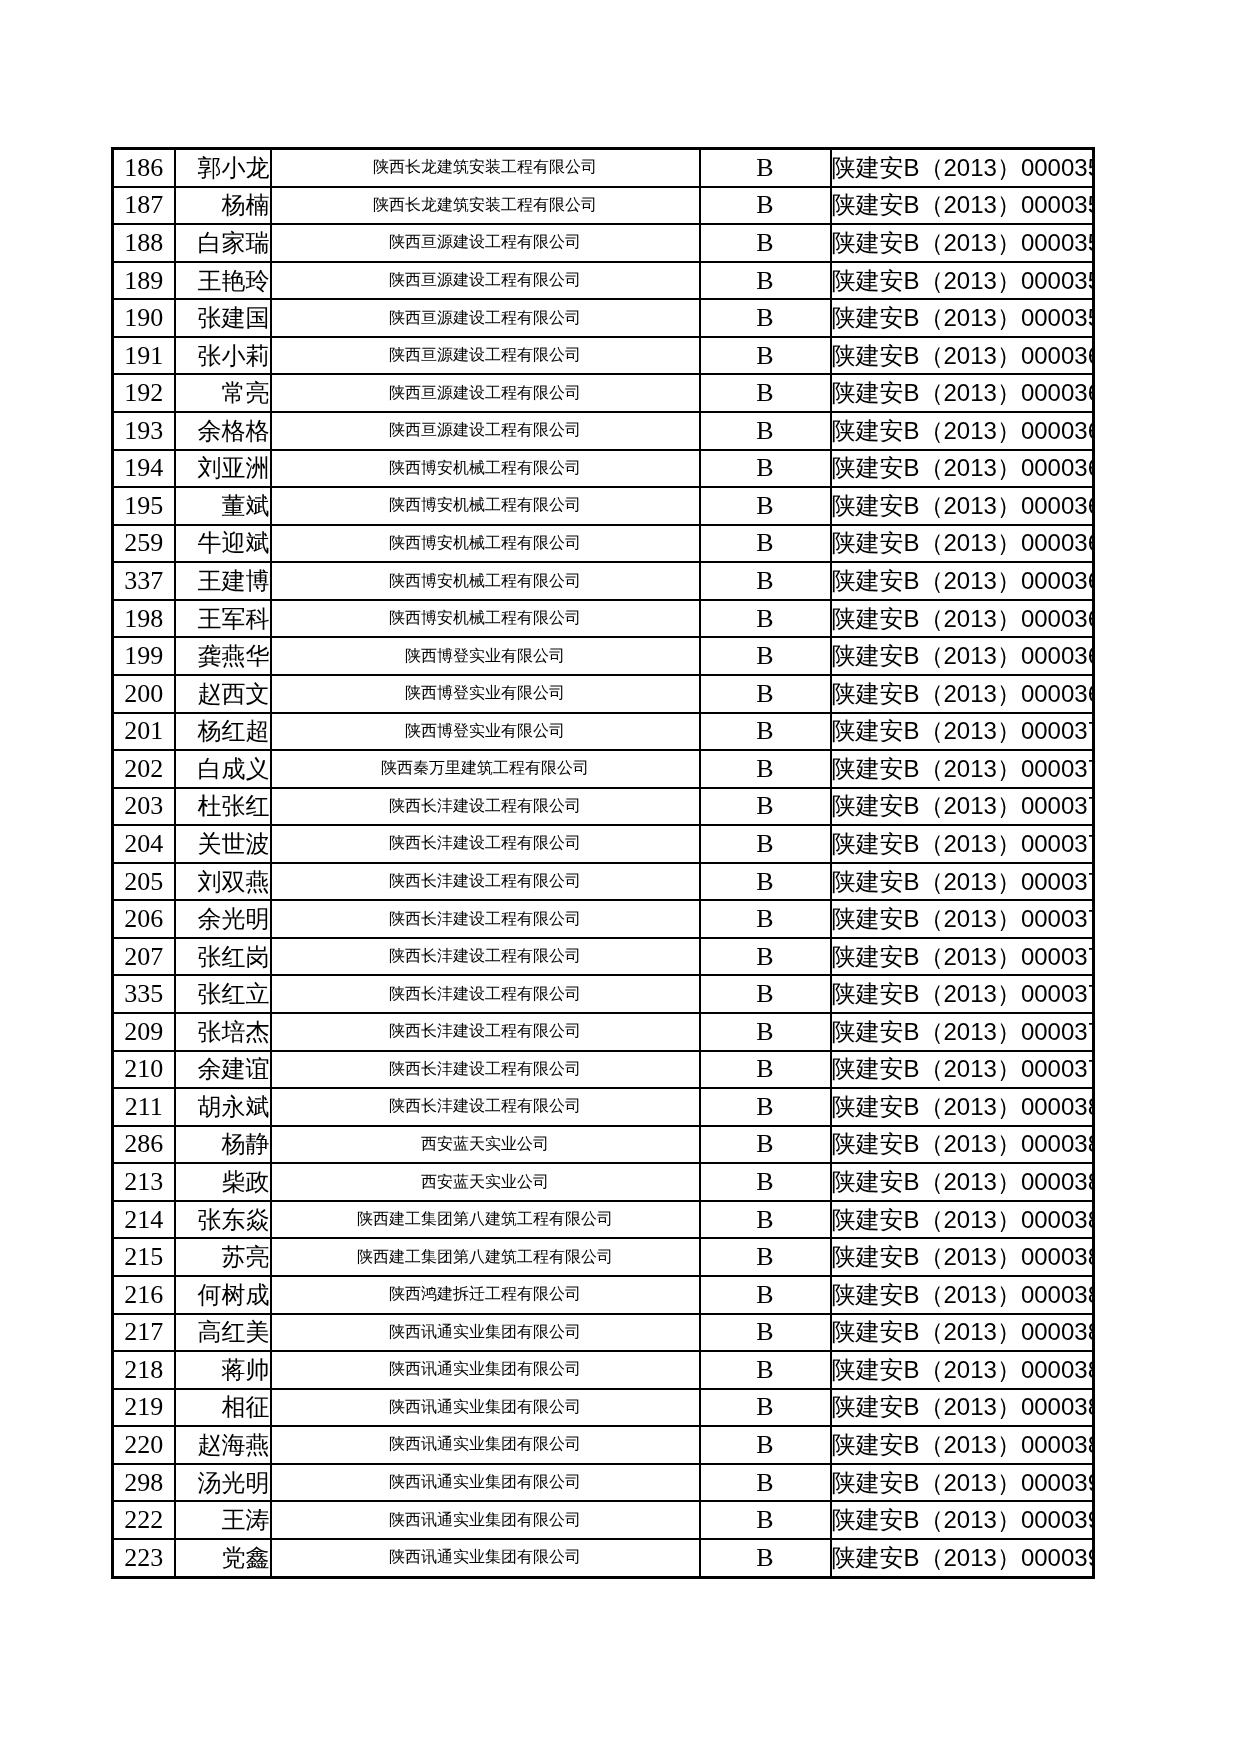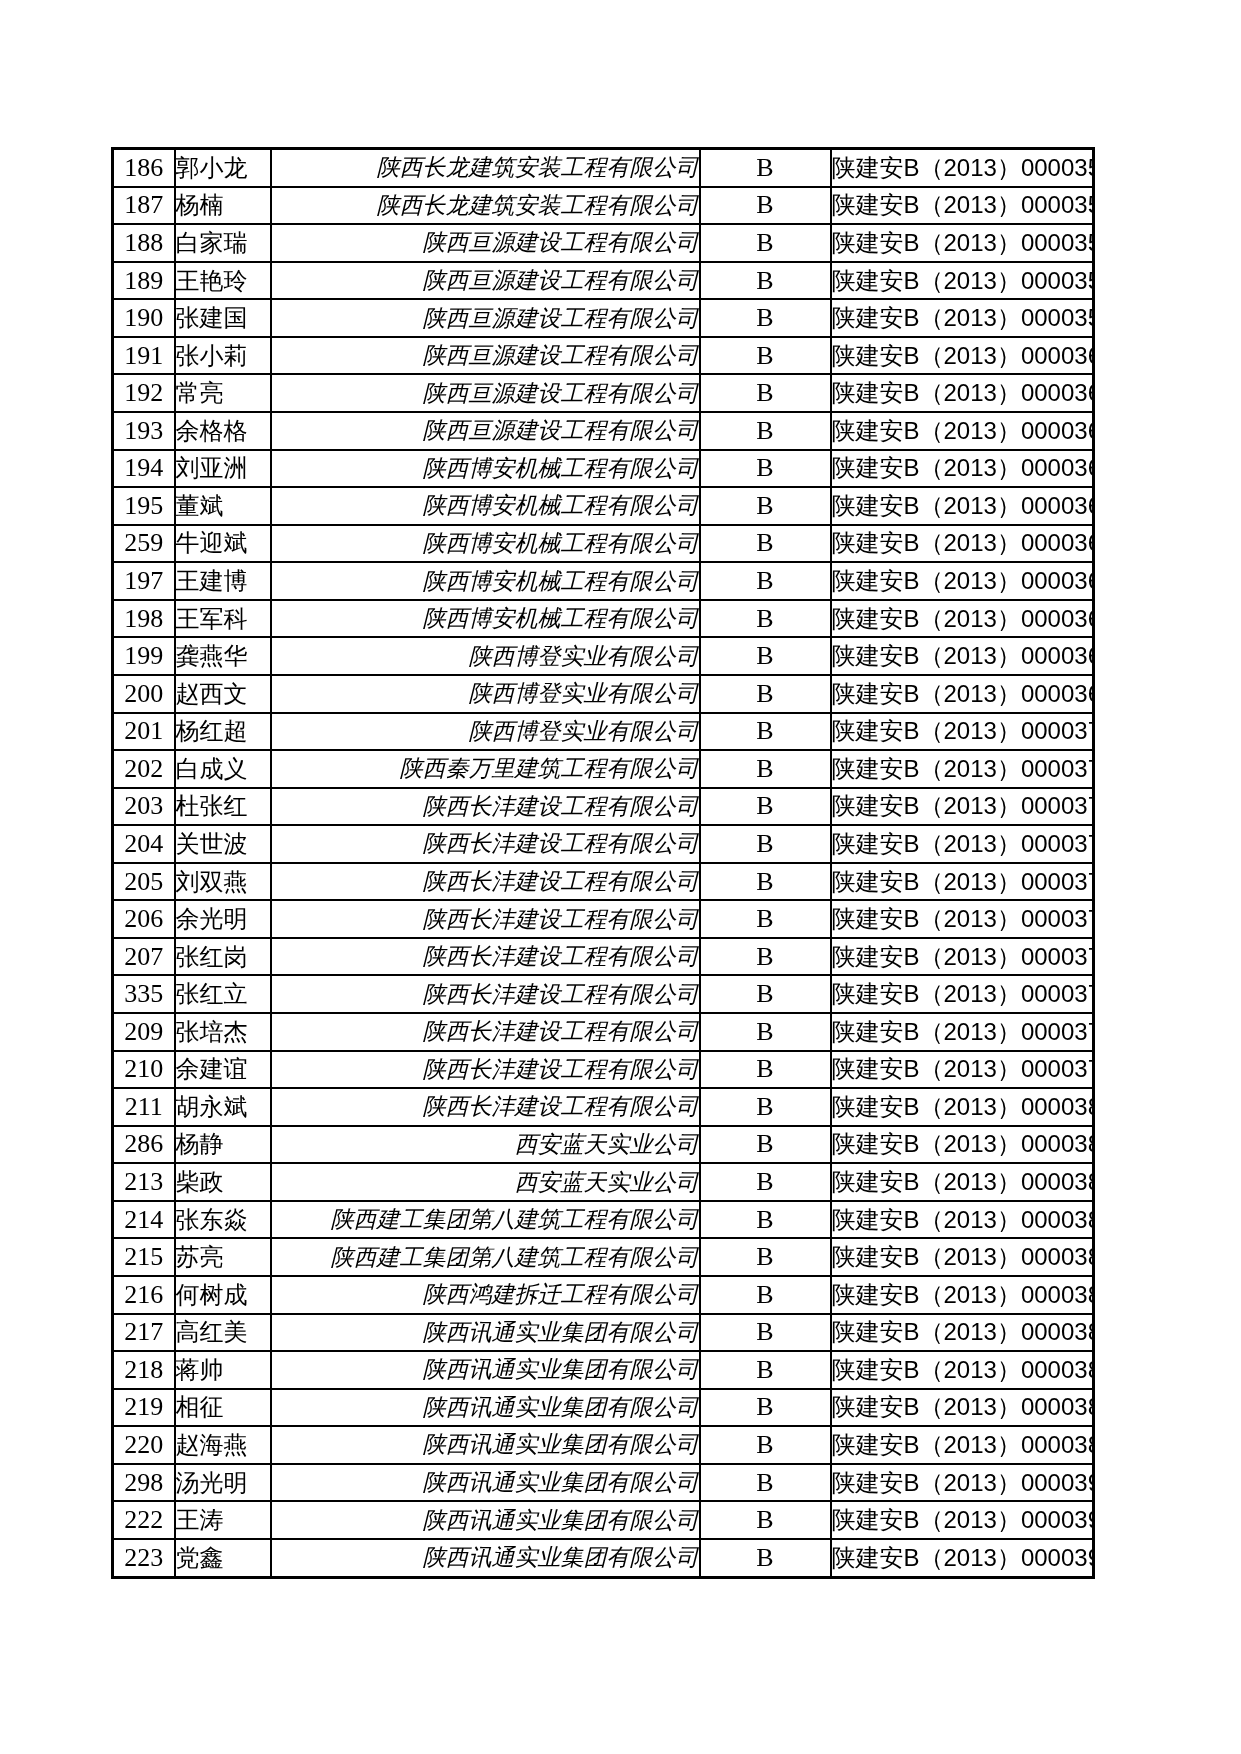--- a/index.html
+++ b/index.html
@@ -24,22 +24,22 @@
     border: 3px solid #000000;
   }
   table.grid td {
     border: 2px solid #000000;
     overflow: hidden;
     white-space: nowrap;
     padding: 0;
     vertical-align: middle;
   }
   td.c-no      { text-align: center; font-size: 26px; }
-  td.c-name    { text-align: left; font-size: 24px; }
-  td.c-company { text-align: right;   font-size: 23px; padding-left: 4px; font-style: italic; }
+  td.c-name    { text-align: right; font-size: 24px; }
+  td.c-company { text-align: center;   font-size: 16px; padding-left: 4px; }
   td.c-grade   { text-align: center; font-size: 26px; }
   td.c-cert    {
     text-align: left;
     font-size: 24px;
     padding-left: 2px;
     font-family: "Liberation Sans", "DejaVu Sans", sans-serif;
   }
 </style>
 </head>
 <body>
@@ -125,21 +125,21 @@
     <td class="c-cert">陕建安B（2013）0000364</td>
   </tr>
         <tr>
     <td class="c-no">259</td>
     <td class="c-name">牛迎斌</td>
     <td class="c-company">陕西博安机械工程有限公司</td>
     <td class="c-grade">B</td>
     <td class="c-cert">陕建安B（2013）0000365</td>
   </tr>
         <tr>
-    <td class="c-no">197</td>
+    <td class="c-no">337</td>
     <td class="c-name">王建博</td>
     <td class="c-company">陕西博安机械工程有限公司</td>
     <td class="c-grade">B</td>
     <td class="c-cert">陕建安B（2013）0000366</td>
   </tr>
         <tr>
     <td class="c-no">198</td>
     <td class="c-name">王军科</td>
     <td class="c-company">陕西博安机械工程有限公司</td>
     <td class="c-grade">B</td>

